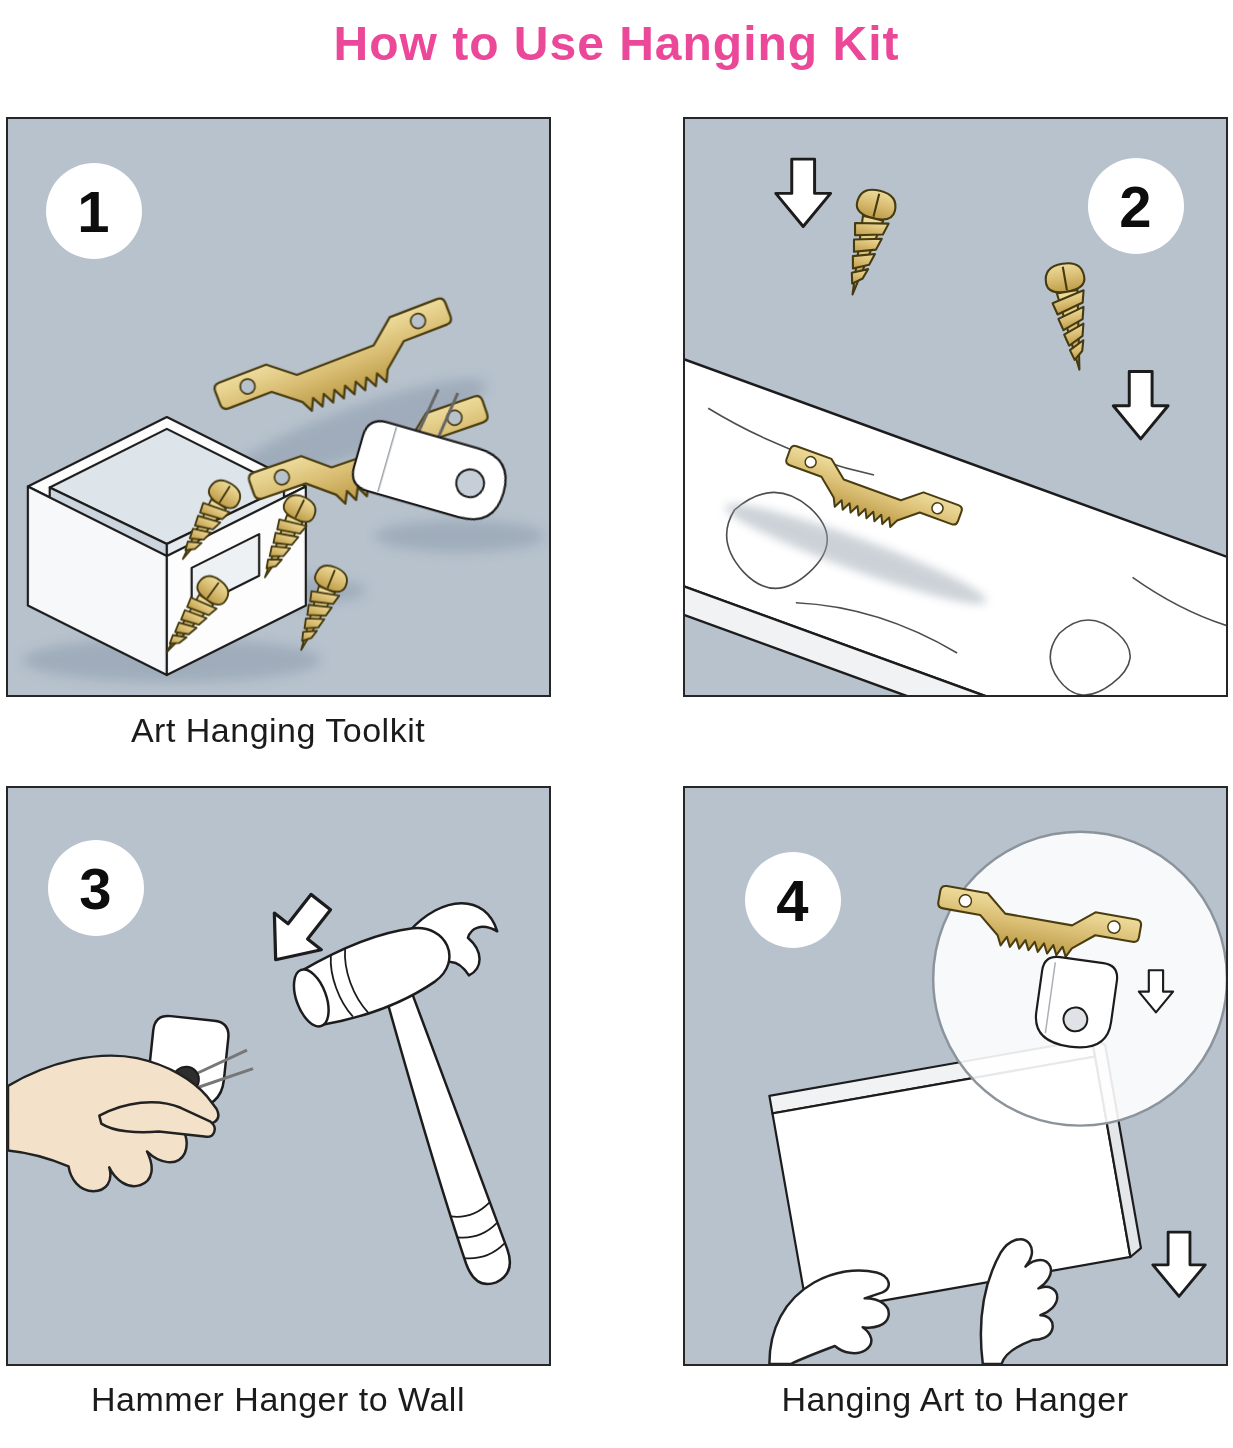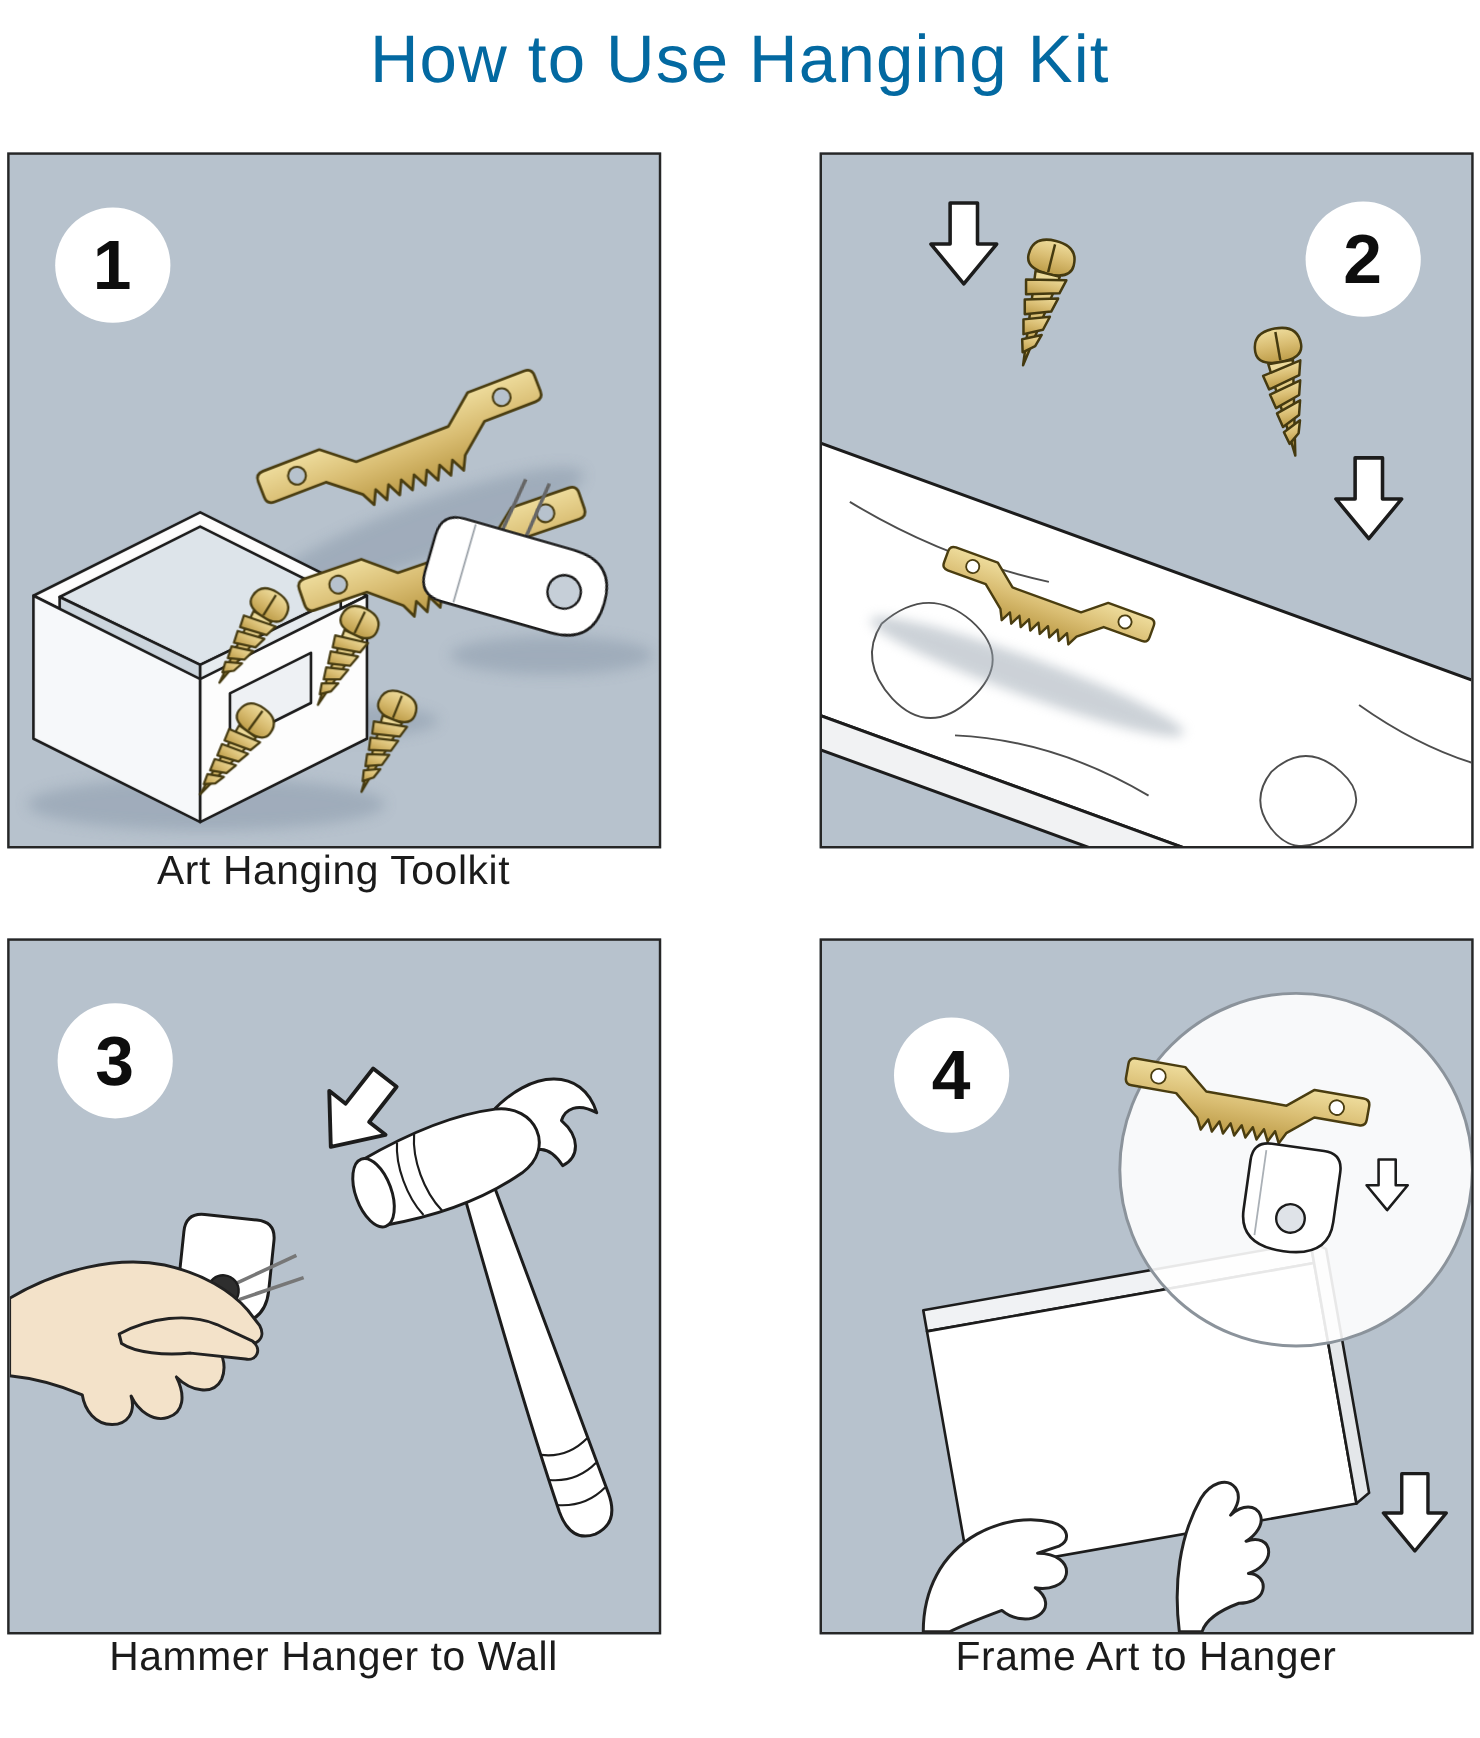--- a/index.html
+++ b/index.html
@@ -9,24 +9,24 @@
   html,body{margin:0;padding:0;background:#ffffff;}
   body{
     width:1233px;
     font-family:"Liberation Sans","DejaVu Sans",sans-serif;
     color:#111;
   }
   .page{width:1233px;}
   h1.title{
     margin:16px 0 0 0;
     text-align:center;
-    font-size:56px;
-    font-weight:400;
+    font-size:48px;
+    font-weight:700;
     letter-spacing:1px;
-    color:#0369a1;
+    color:#ec4899;
   }
   .grid{
     width:1222px;
     margin:46px auto 0 auto;
     display:grid;
     grid-template-columns:545px 545px;
     justify-content:space-between;
     row-gap:36px;
   }
   figure.step{margin:0;width:545px;}
@@ -45,20 +45,21 @@
     border-radius:50%;
     background:#ffffff;
     display:flex;align-items:center;justify-content:center;
     font-size:58px;font-weight:700;color:#0d0d0d;
   }
   .p1 .badge{left:38px;top:44px;}
   .p2 .badge{right:42px;top:39px;}
   .p3 .badge{left:40px;top:52px;}
   .p4 .badge{left:60px;top:64px;}
   figcaption{
+    margin-top:14px;
     text-align:center;
     font-size:34px;
     font-weight:400;
     letter-spacing:0.5px;
     color:#1b1b1b;
   }
 </style>
 </head>
 <body>
 
@@ -322,17 +323,17 @@
           </g>
 
           <g transform="translate(468,445) scale(1.1)">
             <path d="M17,2 H37 V32 H51 L27,61 L3,32 H17 Z" fill="#ffffff" stroke="#1c1c1c" stroke-width="2.6" stroke-linejoin="round"></path>
           </g>
         </svg>
         <div class="badge">
           <span>4</span>
         </div>
       </div>
-      <figcaption>Frame Art to Hanger</figcaption>
+      <figcaption>Hanging Art to Hanger</figcaption>
     </figure>
 
   </div>
 </div>
 
 </body></html>

